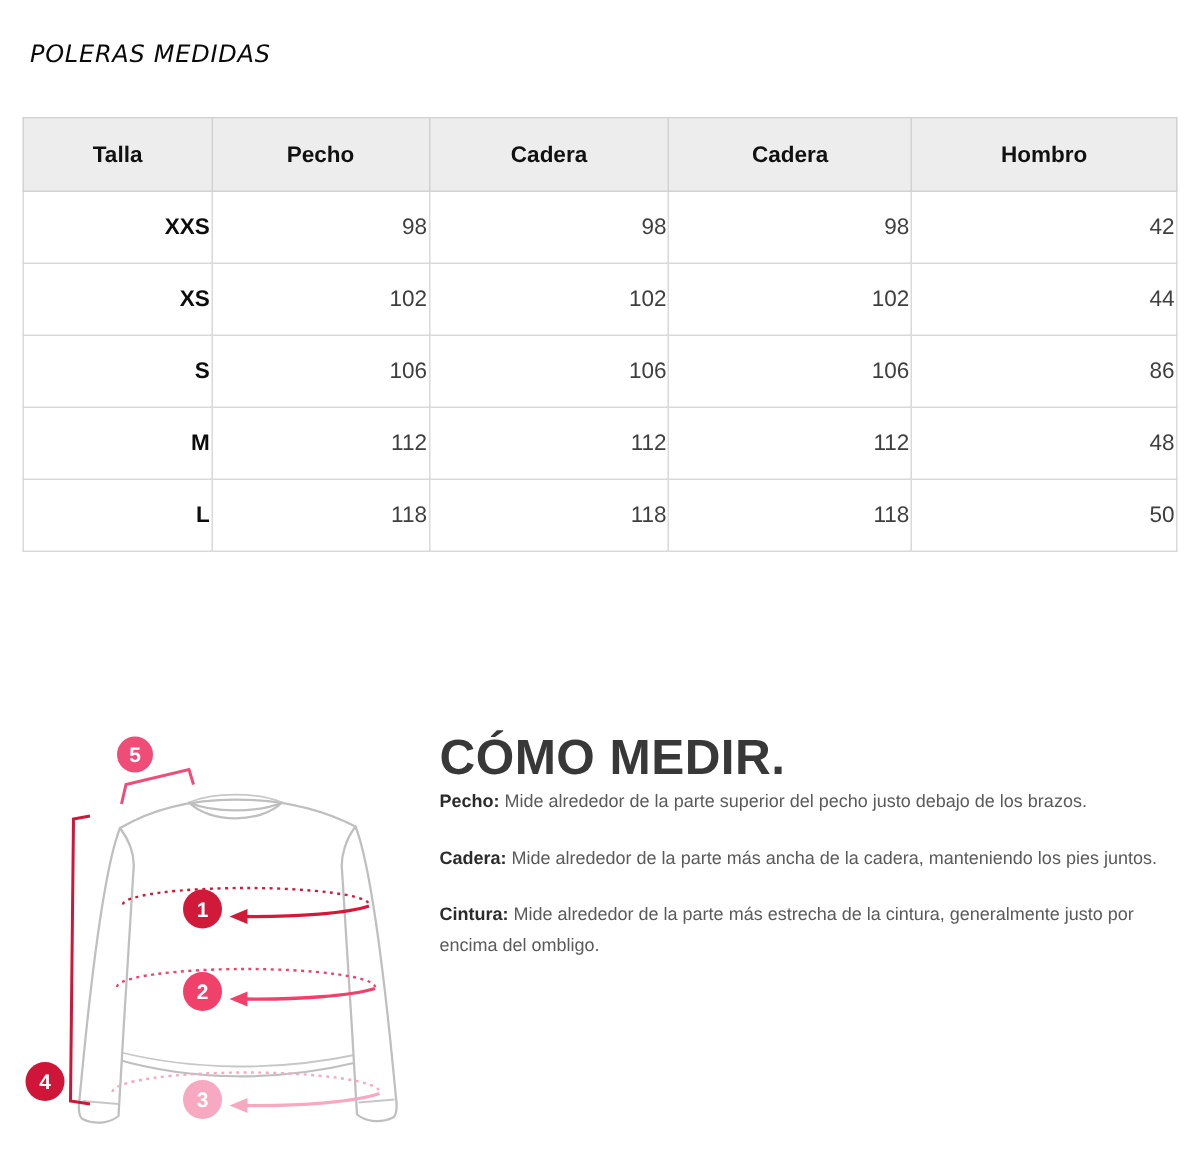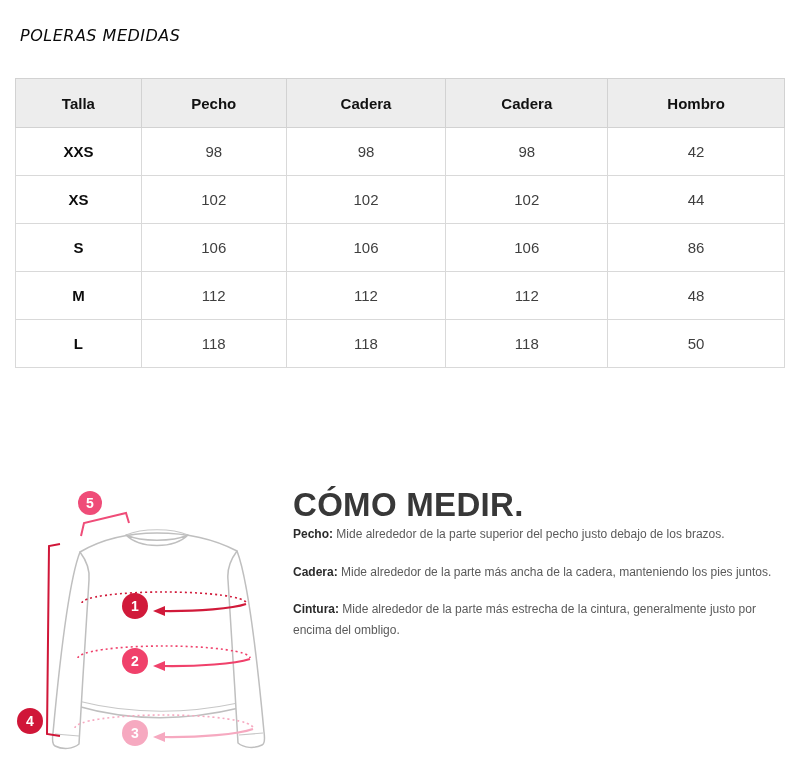--- a/index.html
+++ b/index.html
@@ -17,21 +17,21 @@
     position:absolute;left:15px;top:78px;width:770px;
     border-collapse:collapse;background:#fff;
     border:1px solid #c4c4c4;
     font-size:15px;color:#3c3c3c;
   }
   .size-table th{
     background:#ededed;border:1px solid #d2d2d2;height:46px;
     font-weight:bold;font-size:15px;color:#111;text-align:center;
   }
   .size-table td{
-    border:1px solid #d9d9d9;height:45px;text-align:center;
+    border:1px solid #d9d9d9;height:45px;text-align:right;
     font-size:15px;color:#3f3f3f;background:#fff;
   }
   .size-table td.talla{font-weight:bold;color:#0d0d0d;}
   .measure-section{position:absolute;left:0;top:470px;width:799px;}
   .diagram-wrap{position:absolute;left:10px;top:8px;width:280px;height:290px;}
   .measure-text{position:absolute;left:293px;top:16px;width:500px;}
   .measure-heading{
     margin:0 0 0 0;font-size:33px;font-weight:800;color:#383838;
     letter-spacing:.3px;font-family:"Liberation Sans",sans-serif;
   }

